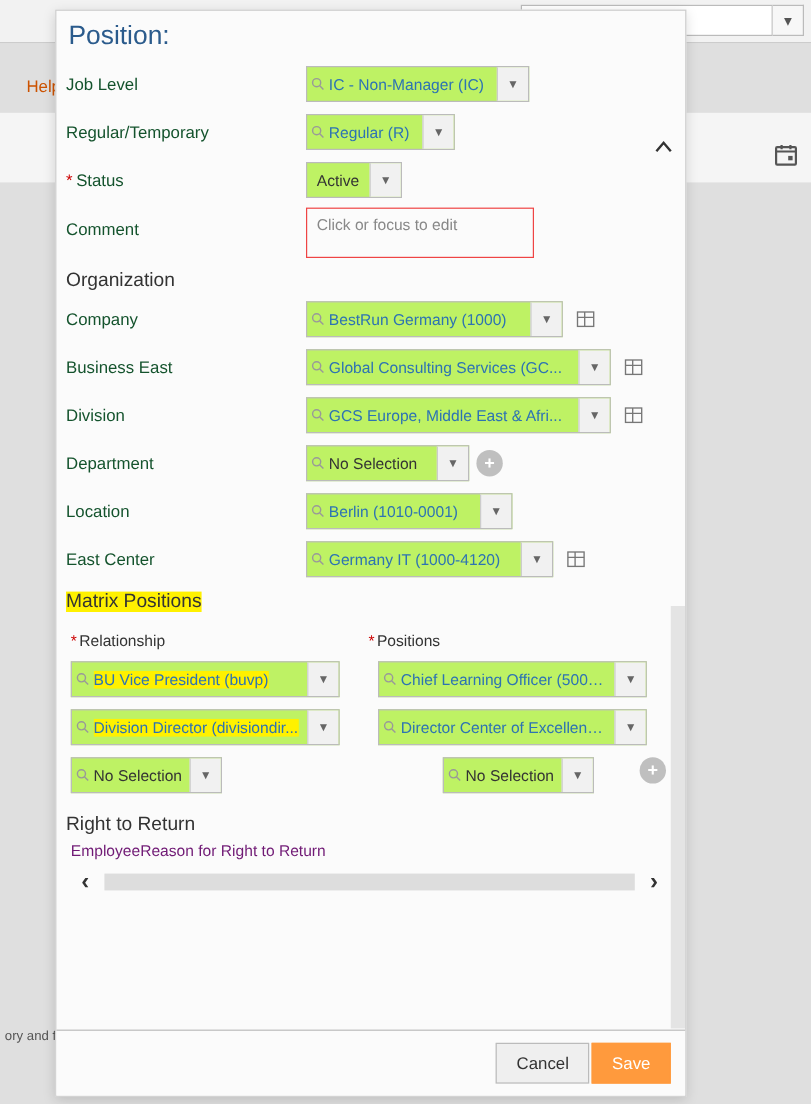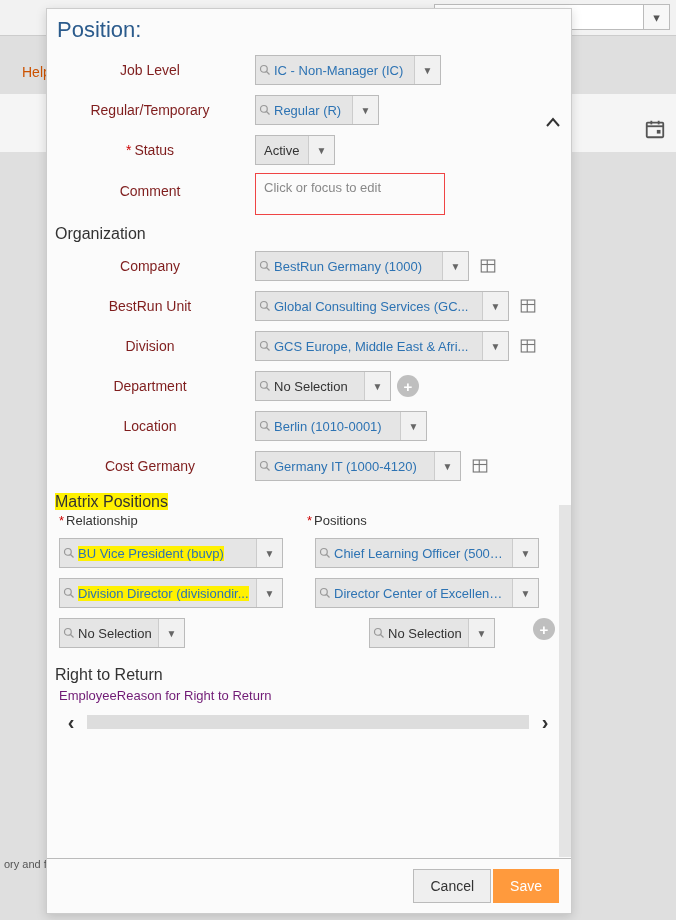--- a/index.html
+++ b/index.html
@@ -101,37 +101,37 @@
   }
 
   .row {
     display:flex;
     align-items:center;
     margin: 6px 0;
     min-height: 34px;
   }
   .lbl {
     width: 200px;
-    text-align: center;
+    text-align: left;
     padding-right: 10px;
-    color: #7f1d1d;
+    color: #14532d;
     font-size: 14px;
   }
   .req::before {
     content: "*";
     color: #c00;
     margin-right: 3px;
   }
 
   
   .combo {
     display:flex;
     align-items:center;
     border: 1px solid #bbb;
-    background:#e5e5e5;
+    background:#bef264;
     height: 30px;
   }
   .combo .mag {
     width: 18px;
     display:flex;align-items:center;justify-content:center;
     color:#999;
     font-size: 13px;
   }
   .combo .val {
     color:#2d73b3;
@@ -169,21 +169,21 @@
     color:#333;
     font-size: 16px;
     margin: 10px 0 2px 0;
   }
   .hl { background: #fff100; }
 
   
   .matrix-head {
     display:flex;
     padding-left: 4px;
-    margin-top: 2px;
+    margin-top: 15px;
     color:#333; font-size:13px;
   }
   .matrix-head .col-a { width: 248px; }
   .matrix-head .col-b { width: 248px; }
   .matrix-row {
     display:flex;
     gap: 32px;
     margin: 10px 0;
     padding-left: 4px;
   }
@@ -340,21 +340,21 @@
       <span class="after-icon">
         <svg viewBox="0 0 24 24" width="18" height="18">
             <rect x="3" y="4" width="18" height="16" fill="none" stroke="#777" stroke-width="1.5"></rect>
             <line x1="3" y1="10" x2="21" y2="10" stroke="#777" stroke-width="1.5"></line>
             <line x1="11" y1="4" x2="11" y2="20" stroke="#777" stroke-width="1.5"></line>
           </svg>
       </span>
     </div>
 
     <div class="row">
-      <div class="lbl">BestRun Unit</div>
+      <div class="lbl">Business East</div>
       <div class="combo">
         <span class="mag">
           <svg viewBox="0 0 16 16" width="12" height="12">
               <circle cx="6.5" cy="6.5" r="4.5" fill="none" stroke="#999" stroke-width="1.6"></circle>
               <line x1="10" y1="10" x2="14" y2="14" stroke="#999" stroke-width="1.6"></line>
             </svg>
         </span>
         <span class="val" style="width:208px">Global Consulting Services (GC...</span>
         <span class="caret">▼</span>
       </div>
@@ -411,21 +411,21 @@
               <circle cx="6.5" cy="6.5" r="4.5" fill="none" stroke="#999" stroke-width="1.6"></circle>
               <line x1="10" y1="10" x2="14" y2="14" stroke="#999" stroke-width="1.6"></line>
             </svg>
         </span>
         <span class="val" style="width:126px">Berlin (1010-0001)</span>
         <span class="caret">▼</span>
       </div>
     </div>
 
     <div class="row">
-      <div class="lbl">Cost Germany</div>
+      <div class="lbl">East Center</div>
       <div class="combo">
         <span class="mag">
           <svg viewBox="0 0 16 16" width="12" height="12">
               <circle cx="6.5" cy="6.5" r="4.5" fill="none" stroke="#999" stroke-width="1.6"></circle>
               <line x1="10" y1="10" x2="14" y2="14" stroke="#999" stroke-width="1.6"></line>
             </svg>
         </span>
         <span class="val" style="width:160px">Germany IT (1000-4120)</span>
         <span class="caret">▼</span>
       </div>

